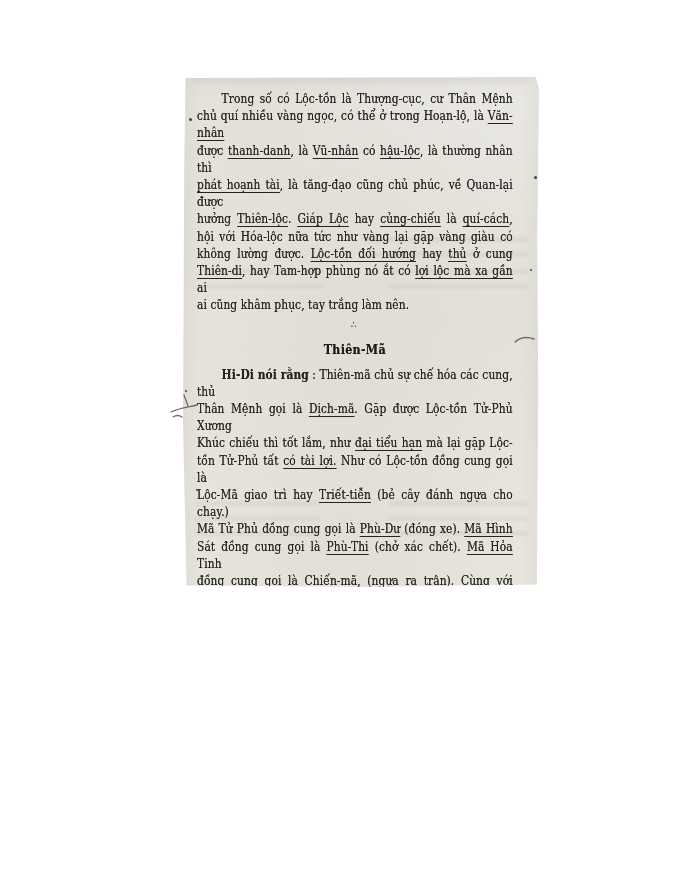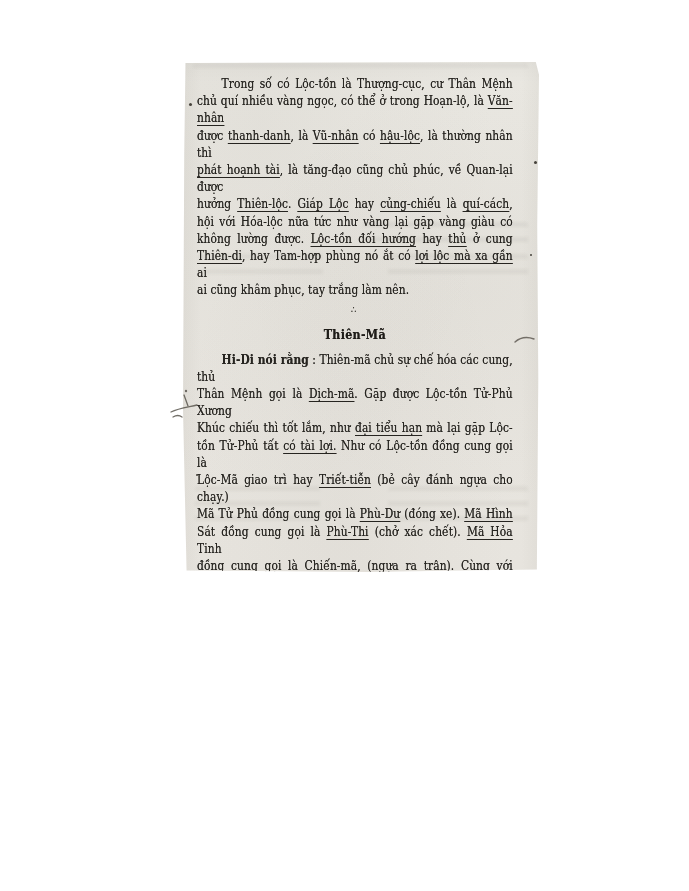--- a/index.html
+++ b/index.html
@@ -1,19 +1,19 @@
 <!DOCTYPE html>
 <html><head>
 <meta charset="utf-8">
 <title>Scanned book page</title>
 <style>
   html,body{margin:0;padding:0;background:#ffffff;}
   .canvas{position:relative;width:689px;height:891px;background:#ffffff;overflow:hidden;
           font-family:"DejaVu Serif", serif;}
-  .scan{position:absolute;left:183px;top:62px;width:356px;height:510px;
+  .scan{position:absolute;left:183px;top:77px;width:356px;height:510px;
         background-image:
           radial-gradient(ellipse at 22% 12%, rgba(120,114,102,.06), transparent 60%),
           radial-gradient(ellipse at 82% 45%, rgba(120,114,102,.05), transparent 55%),
           radial-gradient(ellipse at 45% 88%, rgba(120,114,102,.05), transparent 60%),
           linear-gradient(90deg, rgba(100,95,84,.06), transparent 5%, transparent 95%, rgba(100,95,84,.05)),
           linear-gradient(rgba(0,0,0,.025), transparent 4%),
           linear-gradient(#e9e7e1,#e7e4de);
         clip-path:polygon(0.7% 0.2%, 99.1% 0%, 100% 2.5%, 99.5% 32%, 99.8% 62%, 99.4% 99.5%, 52% 100%, 1% 99.7%, 0% 68%, 0.35% 18%);}
   .textblock{position:absolute;left:14px;top:13px;width:385px;
         transform:scaleX(.82);transform-origin:left top;

